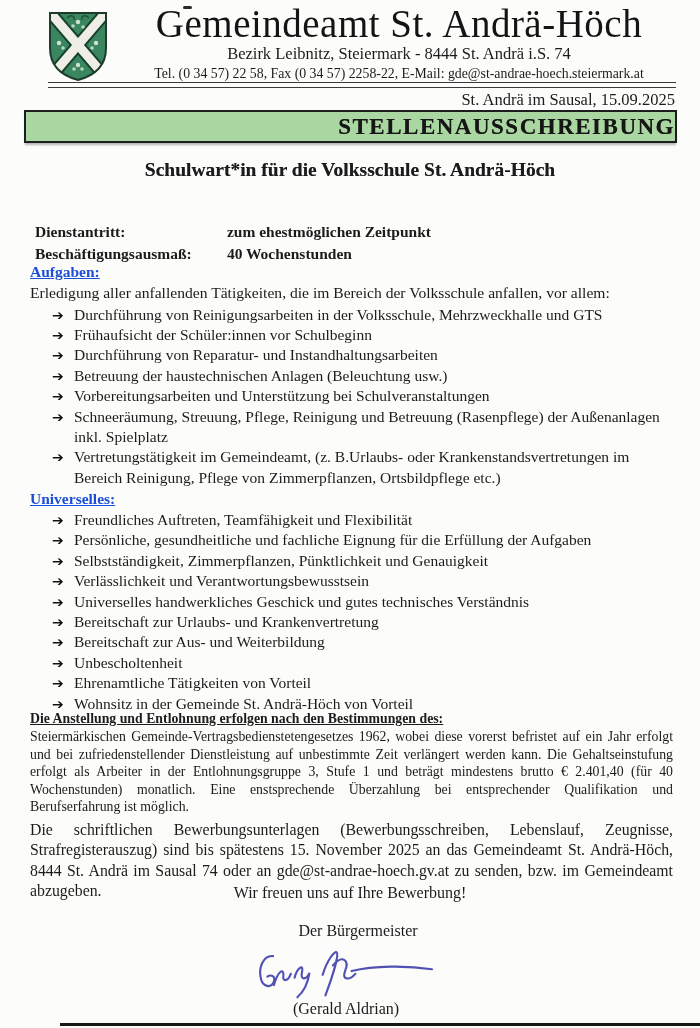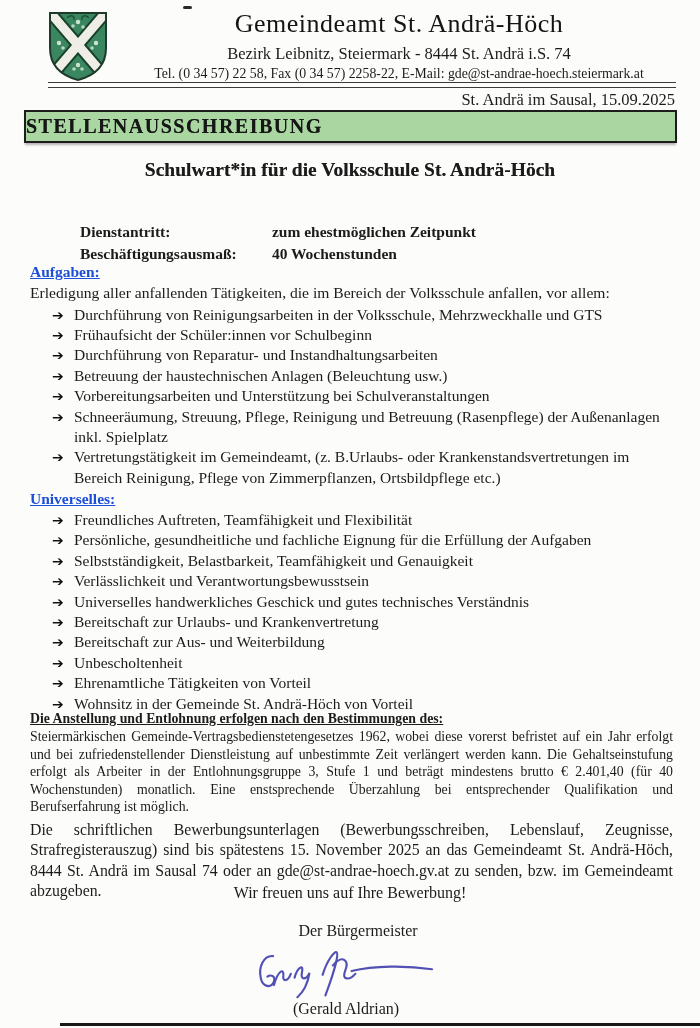--- a/index.html
+++ b/index.html
@@ -3,43 +3,43 @@
 <meta charset="utf-8">
 <style>
   html,body{margin:0;padding:0;}
   body{width:700px;height:1028px;background:#e9e9e9;font-family:"Liberation Serif", serif;color:#1b1b1b;}
   .page{position:relative;width:700px;height:1028px;background:#fcfcfa;overflow:hidden;}
 
   
   .header{position:absolute;top:6px;left:0;width:700px;}
   .crest{position:absolute;left:47px;top:4px;width:62px;height:72px;}
   .header-text{margin-left:100px;width:598px;text-align:center;}
-  .org-name{font-size:26px;line-height:36px;letter-spacing:0.5px;color:#141414;}
+  .org-name{font-size:39px;line-height:36px;letter-spacing:0.5px;color:#141414;}
   .addr{font-size:16.5px;line-height:21px;margin-top:1px;}
   .contact{font-size:13.8px;line-height:18px;margin-top:1px;}
   .speck{position:absolute;left:183px;top:0;width:9px;height:3px;background:#2a2a2a;border-radius:2px;}
 
   .double-rule{position:absolute;top:82px;left:48px;right:24px;height:4px;
     border-top:1.6px solid #3a3a3a;border-bottom:1.2px solid #3a3a3a;}
 
   .date-line{position:absolute;top:90px;left:0;right:25px;text-align:right;font-size:16.5px;}
 
   .banner{position:absolute;top:110px;left:24px;right:23px;height:29px;
-    background:#a9d6a1;border:2px solid #1d1d1d;text-align:left;
-    font-weight:bold;font-size:20px;line-height:29px;letter-spacing:1.5px;color:#161616;
+    background:#a9d6a1;border:2px solid #1d1d1d;text-align:right;
+    font-weight:bold;font-size:23px;line-height:29px;letter-spacing:1.5px;color:#161616;
     box-shadow:0 3px 2px -1px rgba(110,110,110,.5);
     text-shadow:0 0 .6px rgba(0,0,0,.65);}
 
   .job-title{position:absolute;top:159px;left:0;width:700px;text-align:center;
     font-weight:bold;font-size:19.5px;text-shadow:0 0 .5px rgba(0,0,0,.55);}
 
   
   .details{position:absolute;top:221px;left:35px;font-size:15.5px;font-weight:bold;}
   .details .row{line-height:22px;}
-  .details .lbl{display:inline-block;width:188px;margin-left:45px;}
+  .details .lbl{display:inline-block;width:188px;}
 
   
   .section{position:absolute;left:30px;right:26px;}
   .sec-tasks{top:262px;}
   .sec-reqs{top:489px;}
   .green-heading{color:#1d4ed8;font-weight:bold;font-size:15.5px;line-height:20px;
     text-decoration:underline;display:inline-block;}
   .intro{font-size:15.6px;line-height:20.5px;margin-top:1px;}
   ul.arrow-list{list-style:none;margin:1px 0 0 22px;padding:0;}
   ul.arrow-list li{position:relative;padding-left:22px;font-size:15.5px;line-height:20.4px;max-width:600px;}
@@ -135,21 +135,21 @@
       <li><span class="arrow">➔</span><span>Schneeräumung, Streuung, Pflege, Reinigung und Betreuung (Rasenpflege) der Außenanlagen inkl. Spielplatz</span></li>
       <li><span class="arrow">➔</span><span>Vertretungstätigkeit im Gemeindeamt, (z. B.Urlaubs- oder Krankenstandsvertretungen im Bereich Reinigung, Pflege von Zimmerpflanzen, Ortsbildpflege etc.)</span></li>
     </ul>
   </div>
 
   <div class="section sec-reqs">
     <span class="green-heading">Universelles:</span>
     <ul class="arrow-list">
       <li><span class="arrow">➔</span><span>Freundliches Auftreten, Teamfähigkeit und Flexibilität</span></li>
       <li><span class="arrow">➔</span><span>Persönliche, gesundheitliche und fachliche Eignung für die Erfüllung der Aufgaben</span></li>
-      <li><span class="arrow">➔</span><span>Selbstständigkeit, Belastbarkeit, Teamfähigkeit und Genauigkeit</span></li>
+      <li><span class="arrow">➔</span><span>Selbstständigkeit, Zimmerpflanzen, Pünktlichkeit und Genauigkeit</span></li>
       <li><span class="arrow">➔</span><span>Verlässlichkeit und Verantwortungsbewusstsein</span></li>
       <li><span class="arrow">➔</span><span>Universelles handwerkliches Geschick und gutes technisches Verständnis</span></li>
       <li><span class="arrow">➔</span><span>Bereitschaft zur Urlaubs- und Krankenvertretung</span></li>
       <li><span class="arrow">➔</span><span>Bereitschaft zur Aus- und Weiterbildung</span></li>
       <li><span class="arrow">➔</span><span>Unbescholtenheit</span></li>
       <li><span class="arrow">➔</span><span>Ehrenamtliche Tätigkeiten von Vorteil</span></li>
       <li><span class="arrow">➔</span><span>Wohnsitz in der Gemeinde St. Andrä-Höch von Vorteil</span></li>
     </ul>
   </div>
 

